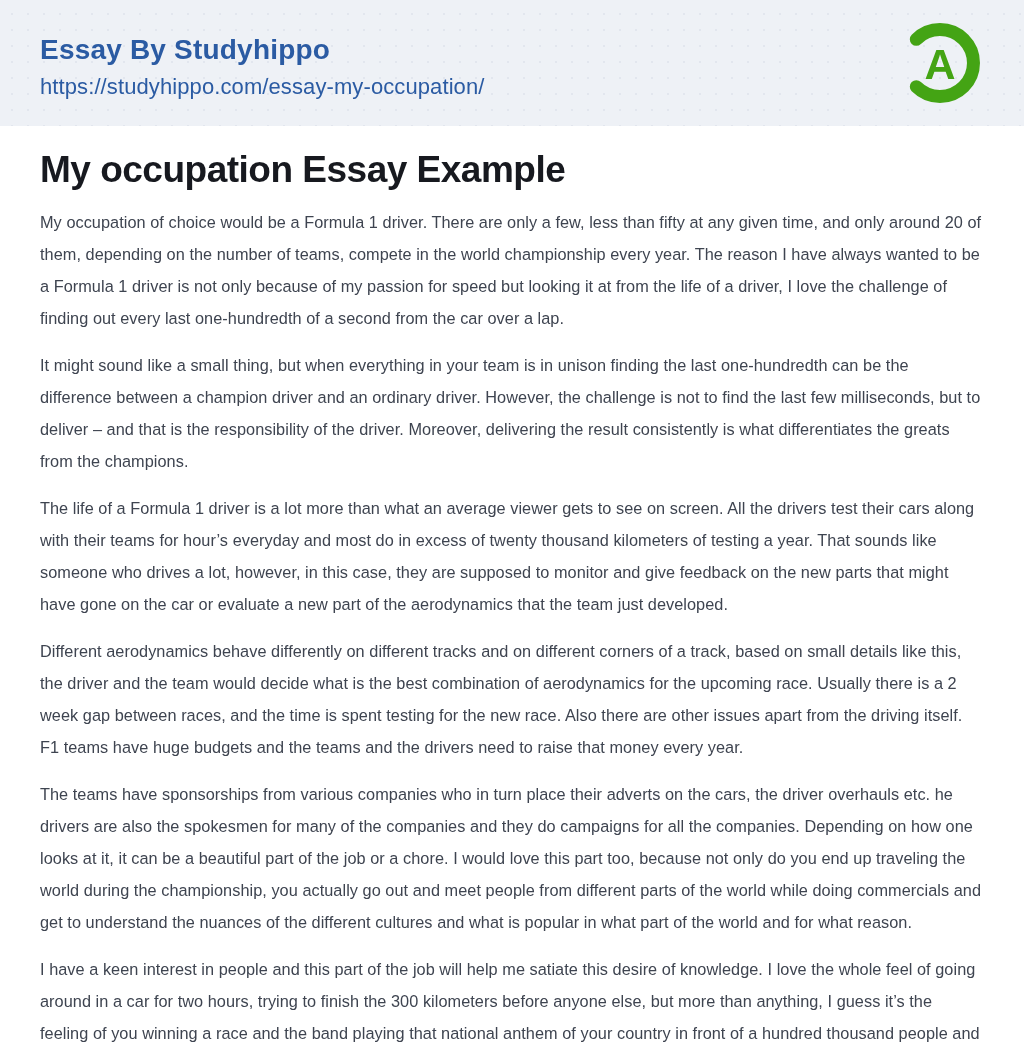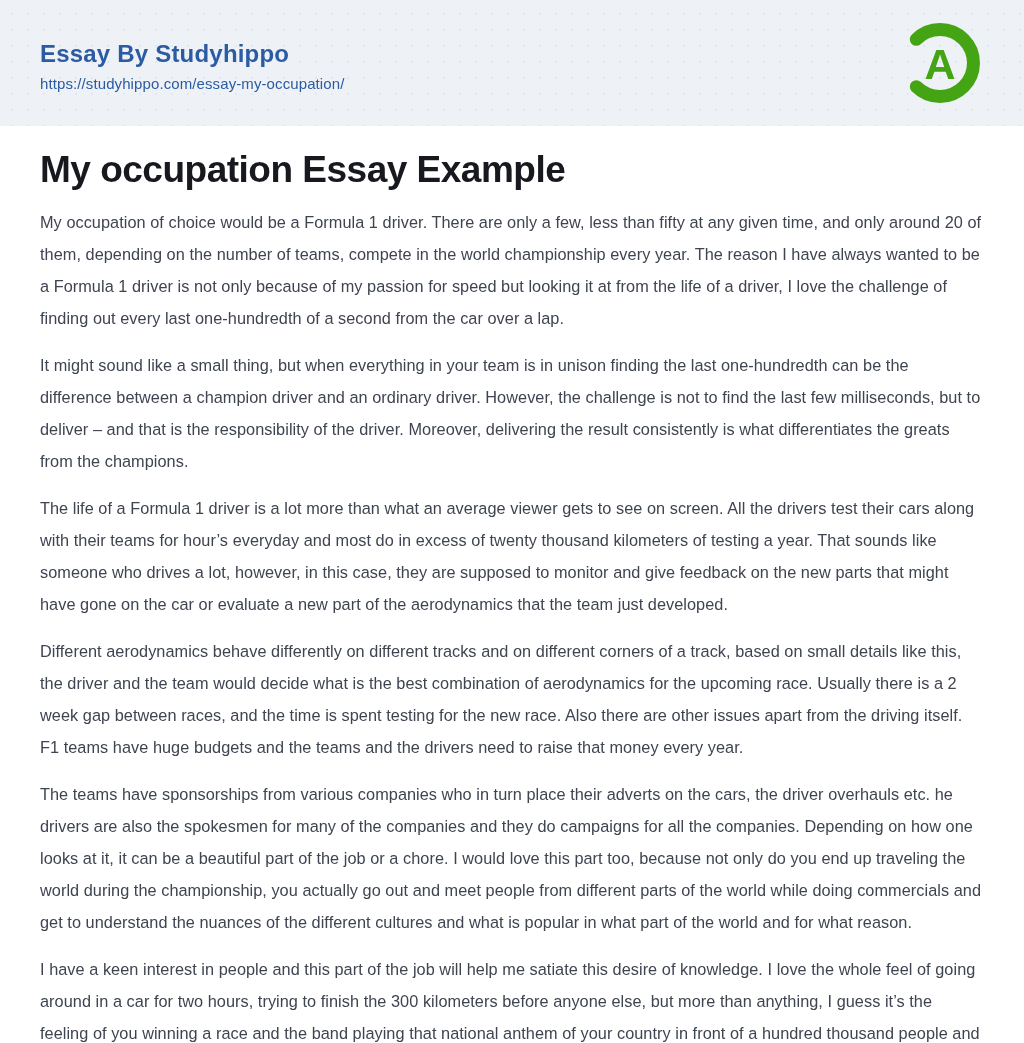--- a/index.html
+++ b/index.html
@@ -27,28 +27,28 @@
     background-size:16px 16px;
     background-position:4px 6px;
     display:flex;
     align-items:center;
     justify-content:space-between;
     padding:0 44px 0 40px;
   }
   .header-text{display:flex;flex-direction:column;gap:9px;margin-top:8px;}
   .site-title{
     color:var(--blue);
-    font-size:24px;
+    font-size:28px;
     font-weight:bold;
     letter-spacing:0.2px;
     line-height:1.1;
   }
   .site-url{
     color:var(--blue);
-    font-size:15px;
+    font-size:22px;
     text-decoration:none;
     letter-spacing:0.1px;
     line-height:1.1;
     cursor:pointer;
   }
   .logo{width:80px;height:80px;flex:0 0 auto;}
   .logo svg{display:block;}
   main{padding:0 40px;}
   .content{max-width:948px;}
   h1.page-title{

